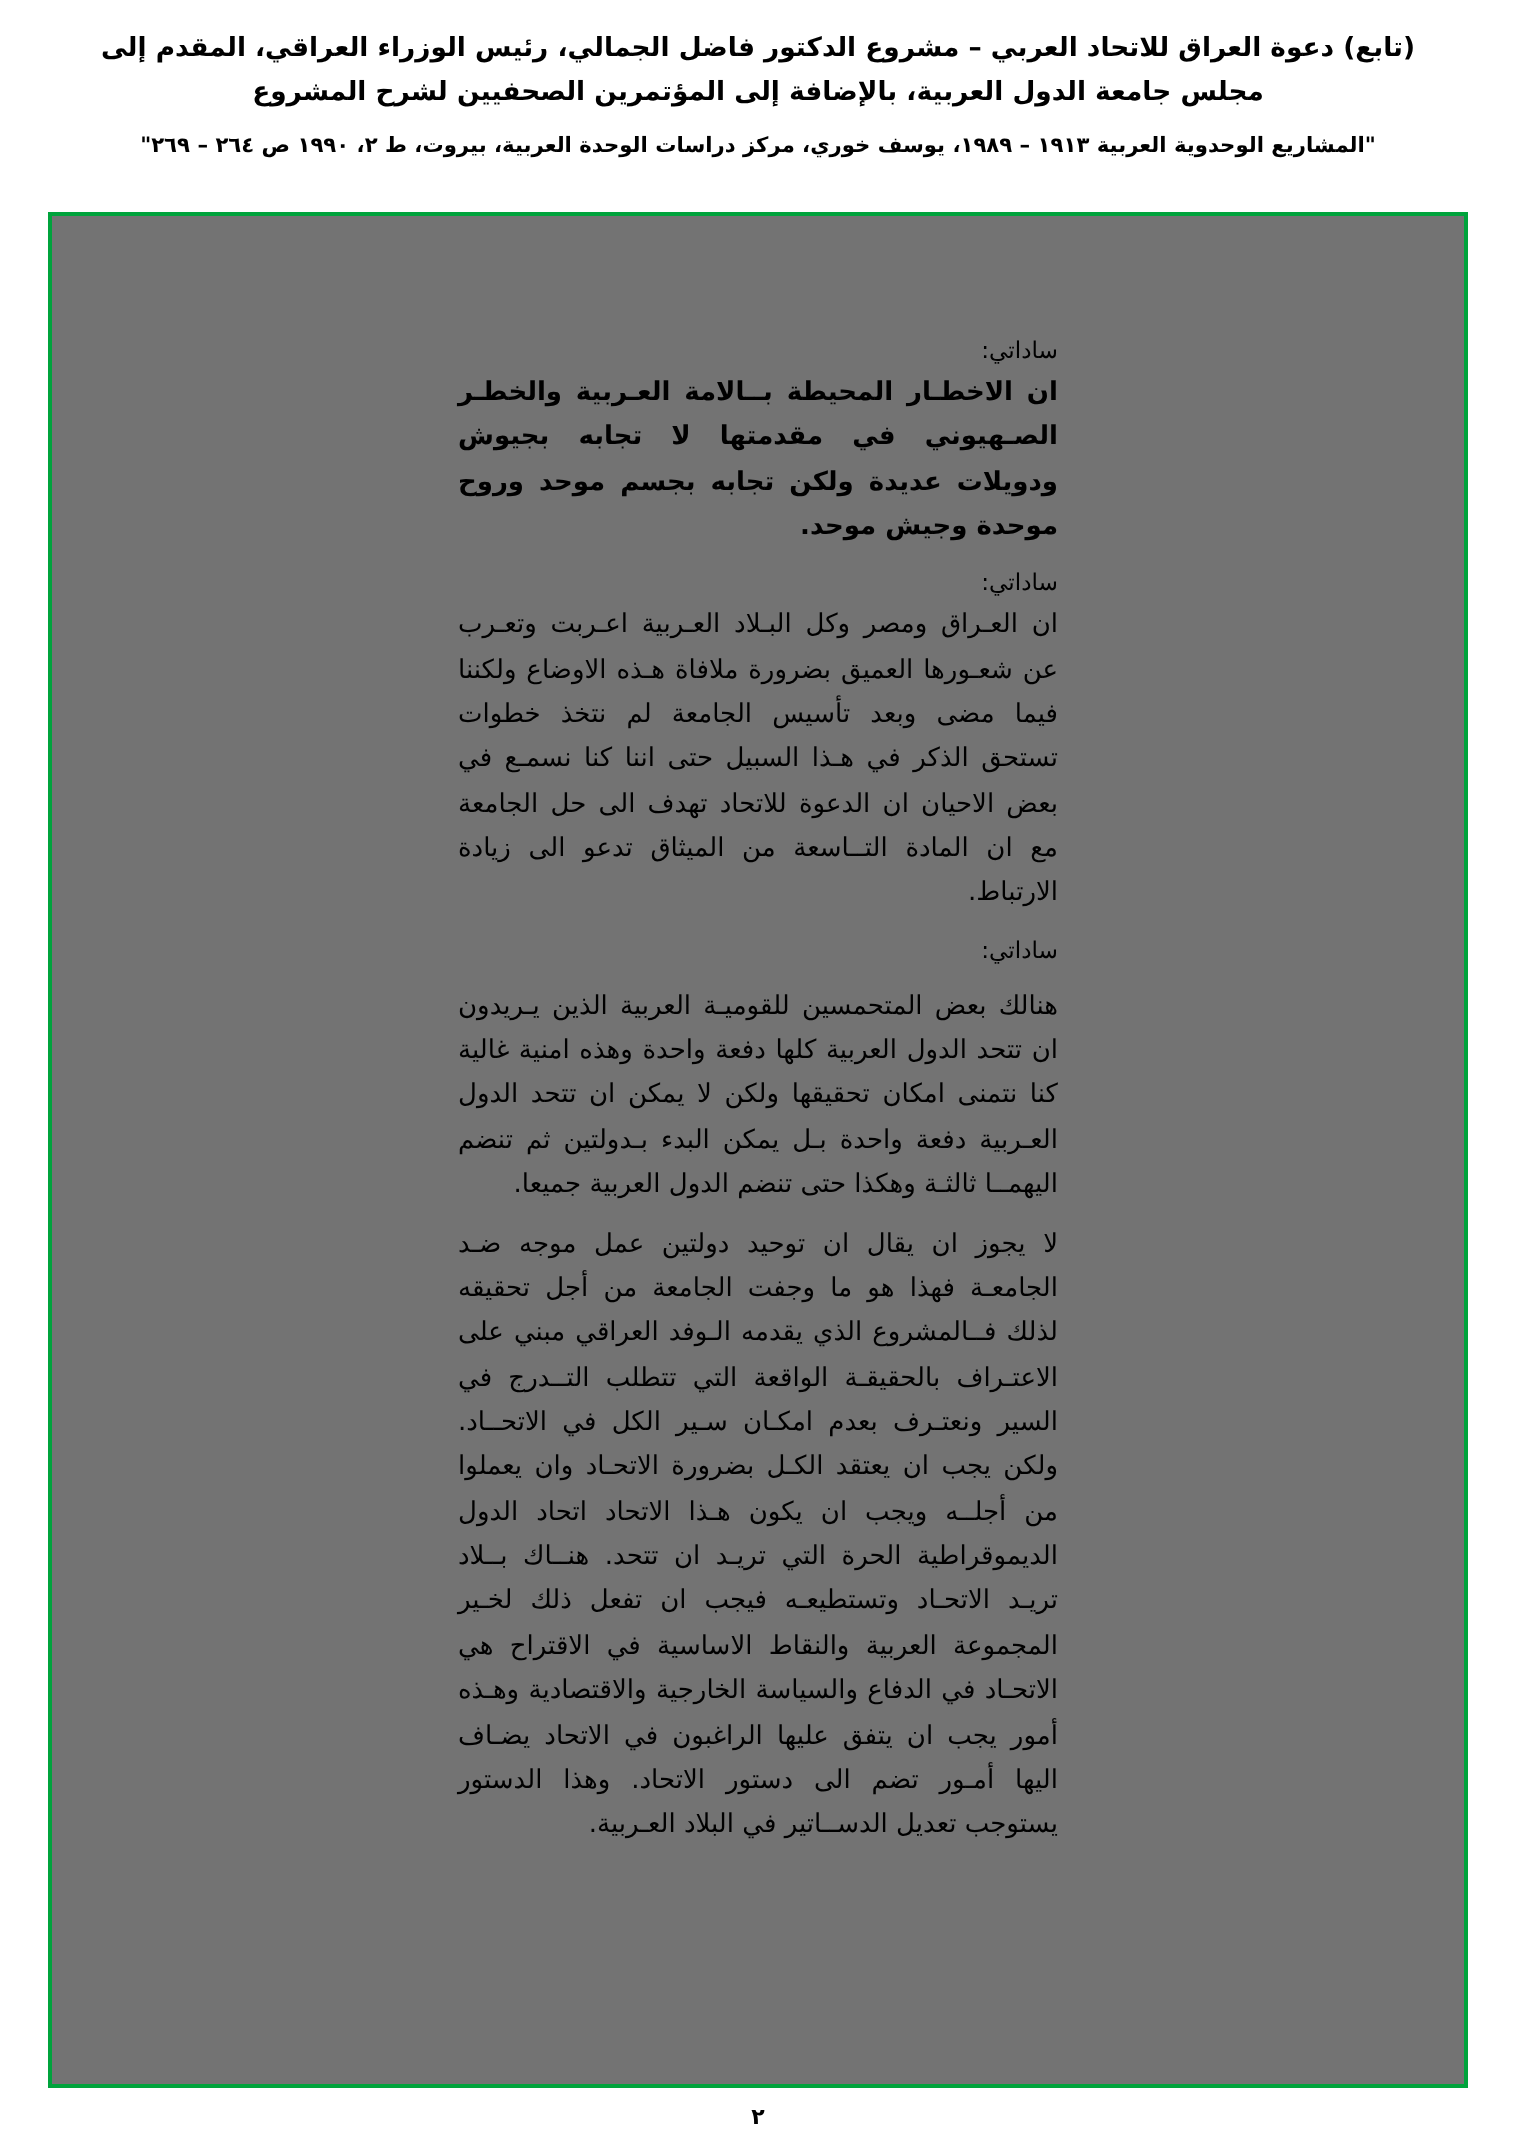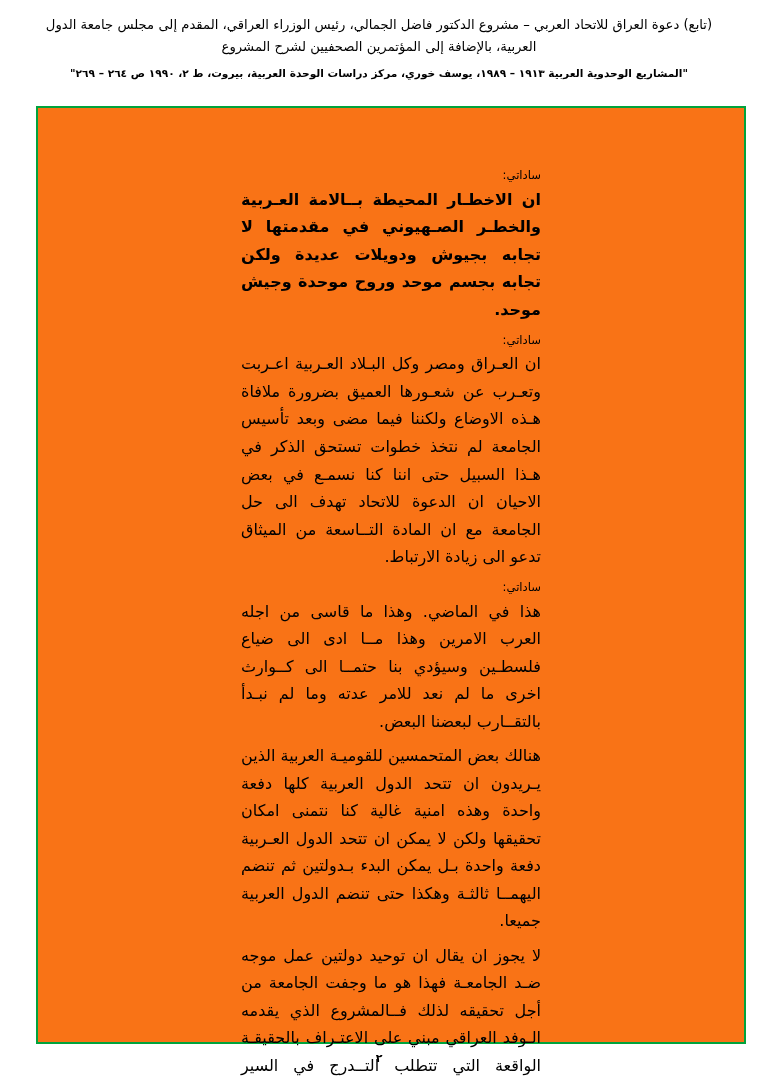--- a/index.html
+++ b/index.html
@@ -21,61 +21,61 @@
     position: relative;
     box-sizing: border-box;
     padding: 0;
   }
   
   .header {
     padding: 14px 24px 0 24px;
     text-align: center;
   }
   .header-title {
-    font-weight: normal;
+    font-weight: bold;
     font-size: 13.2px;
     line-height: 1.65;
     direction: rtl;
     text-align: center;
     letter-spacing: 0;
     padding: 0 6px;
   }
   .header-source {
     margin-top: 9px;
     font-size: 10.6px;
     font-weight: bold;
     direction: rtl;
     text-align: center;
   }
   
   .frame {
     position: absolute;
-    left: 36px;
+    left: 24px;
     top: 106px;
     width: 710px;
     height: 938px;
     border: 2px solid #00a33c;
     box-sizing: border-box;
-    background: #f97316;
+    background: #737373;
   }
   .frame-inner {
     padding: 58px 0 0 0;
     height: 100%;
     box-sizing: border-box;
   }
   .col {
     width: 300px;
     margin: 0 auto;
     direction: rtl;
     text-align: justify;
     text-align-last: right;
   }
   p.para {
     margin: 0 0 0 0;
-    font-size: 16px;
+    font-size: 13px;
     line-height: 1.72;
     direction: rtl;
     text-align: justify;
     text-align-last: right;
   }
   p.para.bold {
     font-weight: bold;
   }
   p.salutation {
     margin: 0;
@@ -115,21 +115,20 @@
       <div class="col">
 
         <p class="salutation">ساداتي:</p>
         <p class="para bold">ان الاخطـار المحيطة بــالامة العـربية والخطـر الصـهيوني في مقدمتها لا تجابه بجيوش ودويلات عديدة ولكن تجابه بجسم موحد وروح موحدة وجيش موحد.</p>
 
         <p class="salutation gap">ساداتي:</p>
         <p class="para">ان العـراق ومصر وكل البـلاد العـربية اعـربت وتعـرب عن شعـورها العميق بضرورة ملافاة هـذه الاوضاع ولكننا فيما مضى وبعد تأسيس الجامعة لم نتخذ خطوات تستحق الذكر في هـذا السبيل حتى اننا كنا نسمـع في بعض الاحيان ان الدعوة للاتحاد تهدف الى حل الجامعة مع ان المادة التــاسعة من الميثاق تدعو الى زيادة الارتباط.</p>
 
 
         <p class="salutation gap">ساداتي:</p>
-        <p class="para">هذا في الماضي. وهذا ما قاسى من اجله العرب الامرين وهذا مــا ادى الى ضياع فلسطـين وسيؤدي بنا حتمــا الى كــوارث اخرى ما لم نعد للامر عدته وما لم نبـدأ بالتقــارب لبعضنا البعض.</p>
 
         <p class="para gap">هنالك بعض المتحمسين للقوميـة العربية الذين يـريدون ان تتحد الدول العربية كلها دفعة واحدة وهذه امنية غالية كنا نتمنى امكان تحقيقها ولكن لا يمكن ان تتحد الدول العـربية دفعة واحدة بـل يمكن البدء بـدولتين ثم تنضم اليهمــا ثالثـة وهكذا حتى تنضم الدول العربية جميعا.</p>
 
         <p class="para gap">لا يجوز ان يقال ان توحيد دولتين عمل موجه ضـد الجامعـة فهذا هو ما وجفت الجامعة من أجل تحقيقه لذلك فــالمشروع الذي يقدمه الـوفد العراقي مبني على الاعتـراف بالحقيقـة الواقعة التي تتطلب التــدرج في السير ونعتـرف بعدم امكـان سـير الكل في الاتحــاد. ولكن يجب ان يعتقد الكـل بضرورة الاتحـاد وان يعملوا من أجلــه ويجب ان يكون هـذا الاتحاد اتحاد الدول الديموقراطية الحرة التي تريـد ان تتحد. هنــاك بــلاد تريـد الاتحـاد وتستطيعـه فيجب ان تفعل ذلك لخـير المجموعة العربية والنقاط الاساسية في الاقتراح هي الاتحـاد في الدفاع والسياسة الخارجية والاقتصادية وهـذه أمور يجب ان يتفق عليها الراغبون في الاتحاد يضـاف اليها أمـور تضم الى دستور الاتحاد. وهذا الدستور يستوجب تعديل الدســاتير في البلاد العـربية.</p>
 
       </div>
     </div>
   </div>
 
   <div class="footer">٢</div>

